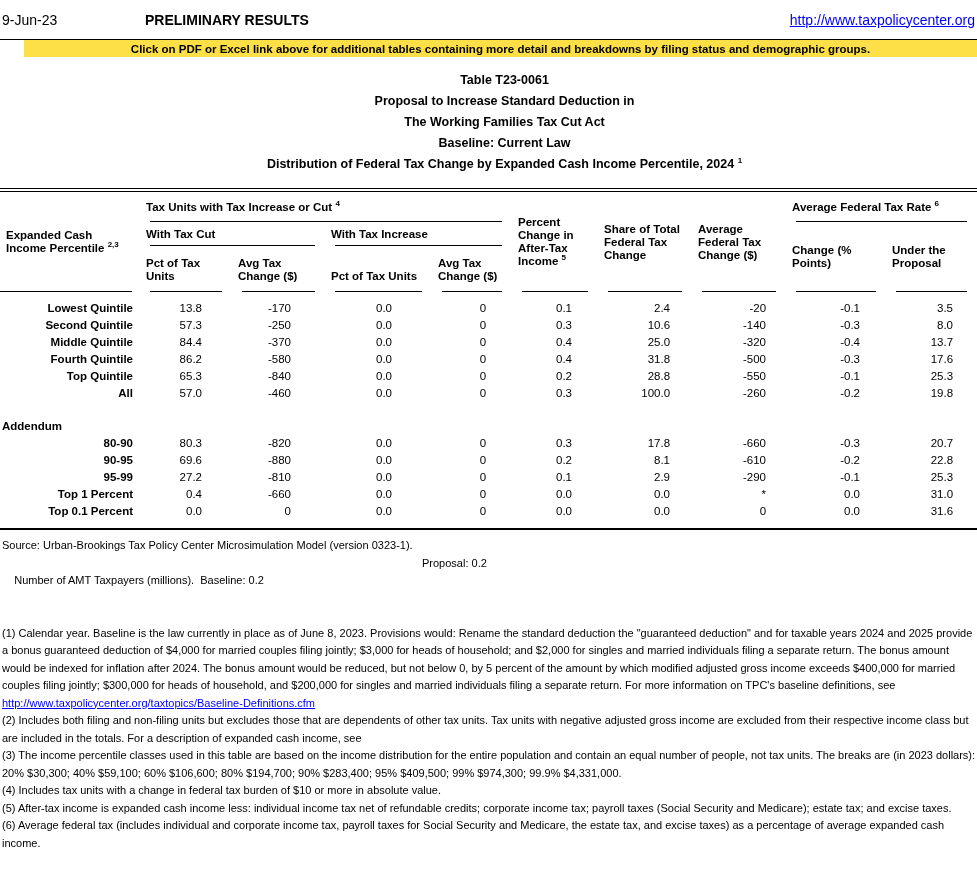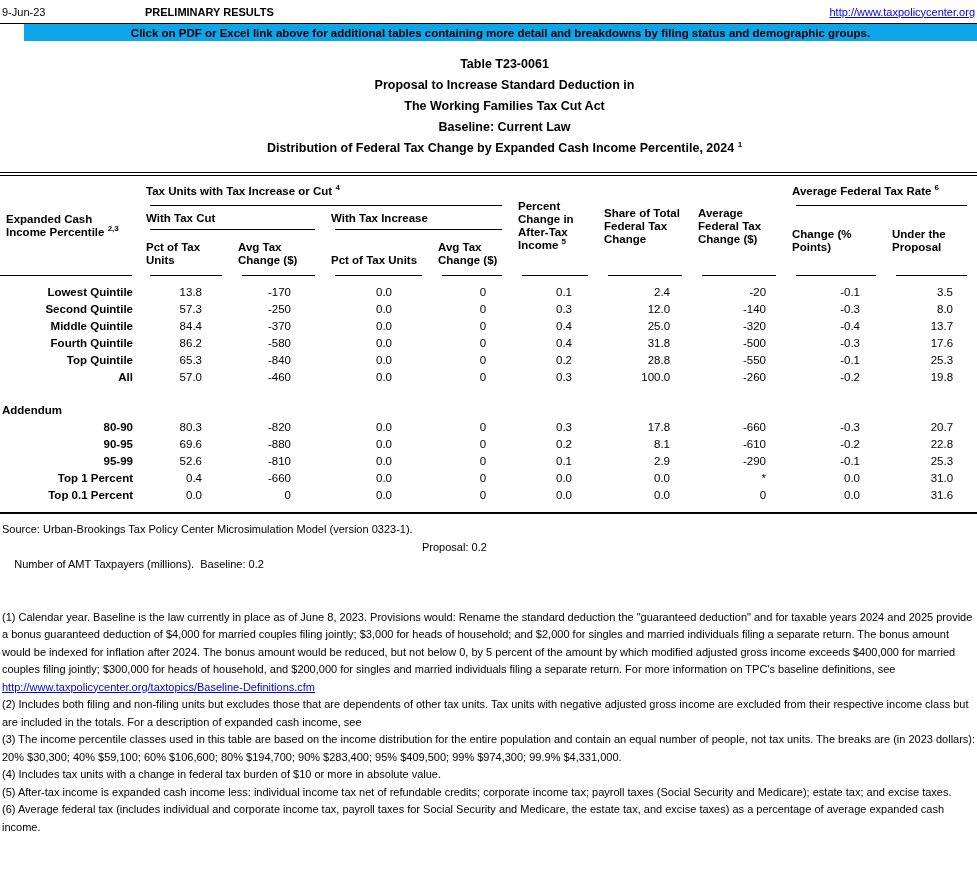--- a/index.html
+++ b/index.html
@@ -1,24 +1,24 @@
 <!DOCTYPE html>
 <html><head>
 <meta charset="utf-8">
 <style>
   html,body{margin:0;padding:0;background:#fff;color:#000;}
   body{width:977px;font-family:"Liberation Sans", sans-serif;-webkit-font-smoothing:antialiased;}
 
   
-  .topbar{display:flex;align-items:center;height:15px;font-size:11px;padding:4px 2px;border-bottom:1px solid #000;}
+  .topbar{display:flex;align-items:center;height:15px;font-size:14px;padding:12px 2px;border-bottom:1px solid #000;}
   .topbar .date{width:143px;}
   .topbar .prelim{font-weight:bold;flex:1;}
   .topbar .site-link{color:#0000EE;text-decoration:underline;cursor:pointer;}
 
-  .banner{height:17px;background:#0ea5e9;display:flex;align-items:center;justify-content:center;
+  .banner{height:17px;background:#fde047;display:flex;align-items:center;justify-content:center;
           font-size:11.5px;font-weight:bold;margin-left:24px;}
 
   
   .titles{text-align:center;font-weight:bold;font-size:12.5px;line-height:21px;margin-top:13px;padding-left:32px;}
   sup{font-size:8px;vertical-align:super;line-height:0;}
 
   
   .double-rule{margin-top:13px;height:2px;border-top:1.5px solid #000;border-bottom:1px solid #000;}
   table{width:977px;border-collapse:collapse;table-layout:fixed;font-size:11.5px;border-bottom:2.5px solid #000;}
   th{font-weight:bold;vertical-align:middle;position:relative;padding:3px 6px;text-align:left;line-height:13px;margin-top:25px;}
@@ -125,21 +125,21 @@
         <td class="num">-0.1</td>
         <td class="num">3.5</td>
       </tr>
       <tr>
         <td class="lbl">Second Quintile</td>
         <td class="num">57.3</td>
         <td class="num">-250</td>
         <td class="num">0.0</td>
         <td class="num">0</td>
         <td class="num">0.3</td>
-        <td class="num">12.0</td>
+        <td class="num">10.6</td>
         <td class="num">-140</td>
         <td class="num">-0.3</td>
         <td class="num">8.0</td>
       </tr>
       <tr>
         <td class="lbl">Middle Quintile</td>
         <td class="num">84.4</td>
         <td class="num">-370</td>
         <td class="num">0.0</td>
         <td class="num">0</td>
@@ -214,21 +214,21 @@
         <td class="num">0.0</td>
         <td class="num">0</td>
         <td class="num">0.2</td>
         <td class="num">8.1</td>
         <td class="num">-610</td>
         <td class="num">-0.2</td>
         <td class="num">22.8</td>
       </tr>
       <tr>
         <td class="lbl">95-99</td>
-        <td class="num">52.6</td>
+        <td class="num">27.2</td>
         <td class="num">-810</td>
         <td class="num">0.0</td>
         <td class="num">0</td>
         <td class="num">0.1</td>
         <td class="num">2.9</td>
         <td class="num">-290</td>
         <td class="num">-0.1</td>
         <td class="num">25.3</td>
       </tr>
       <tr>

